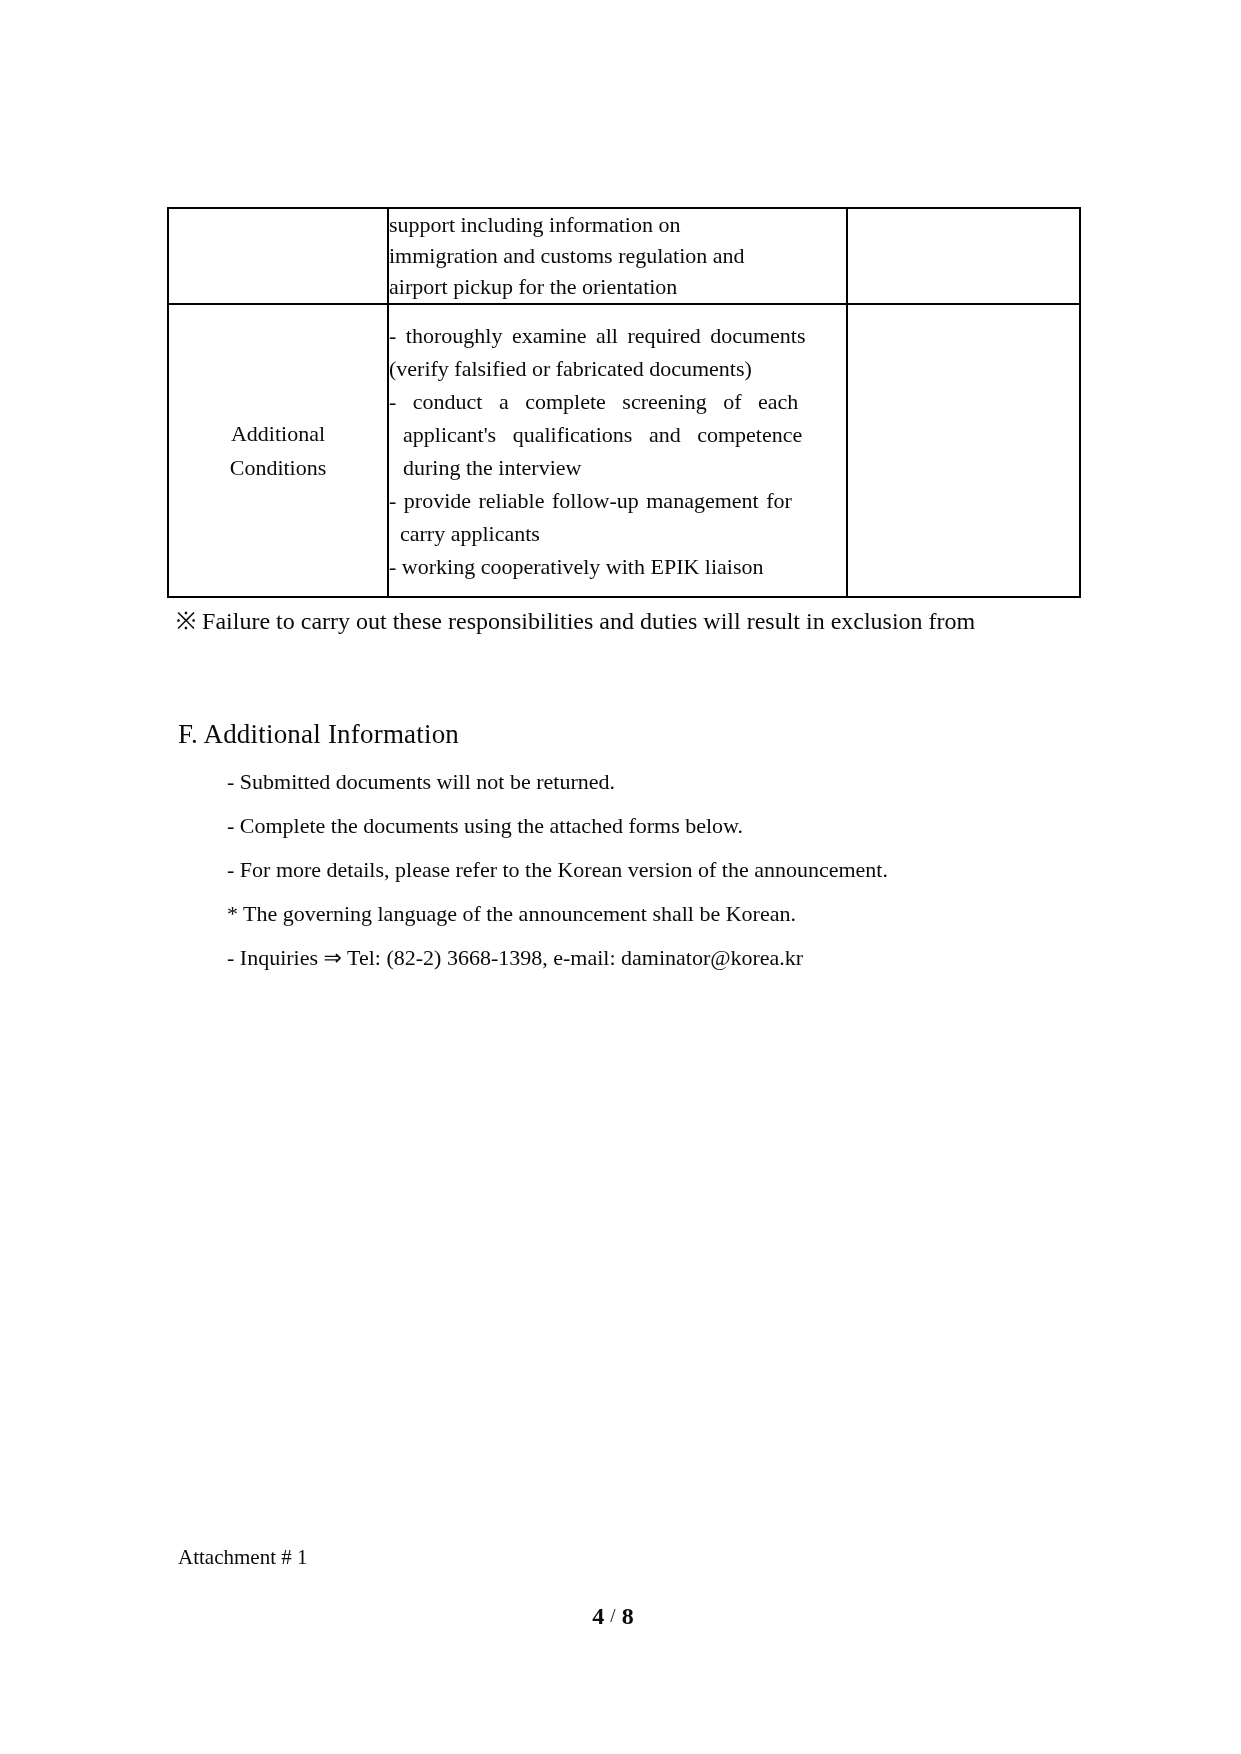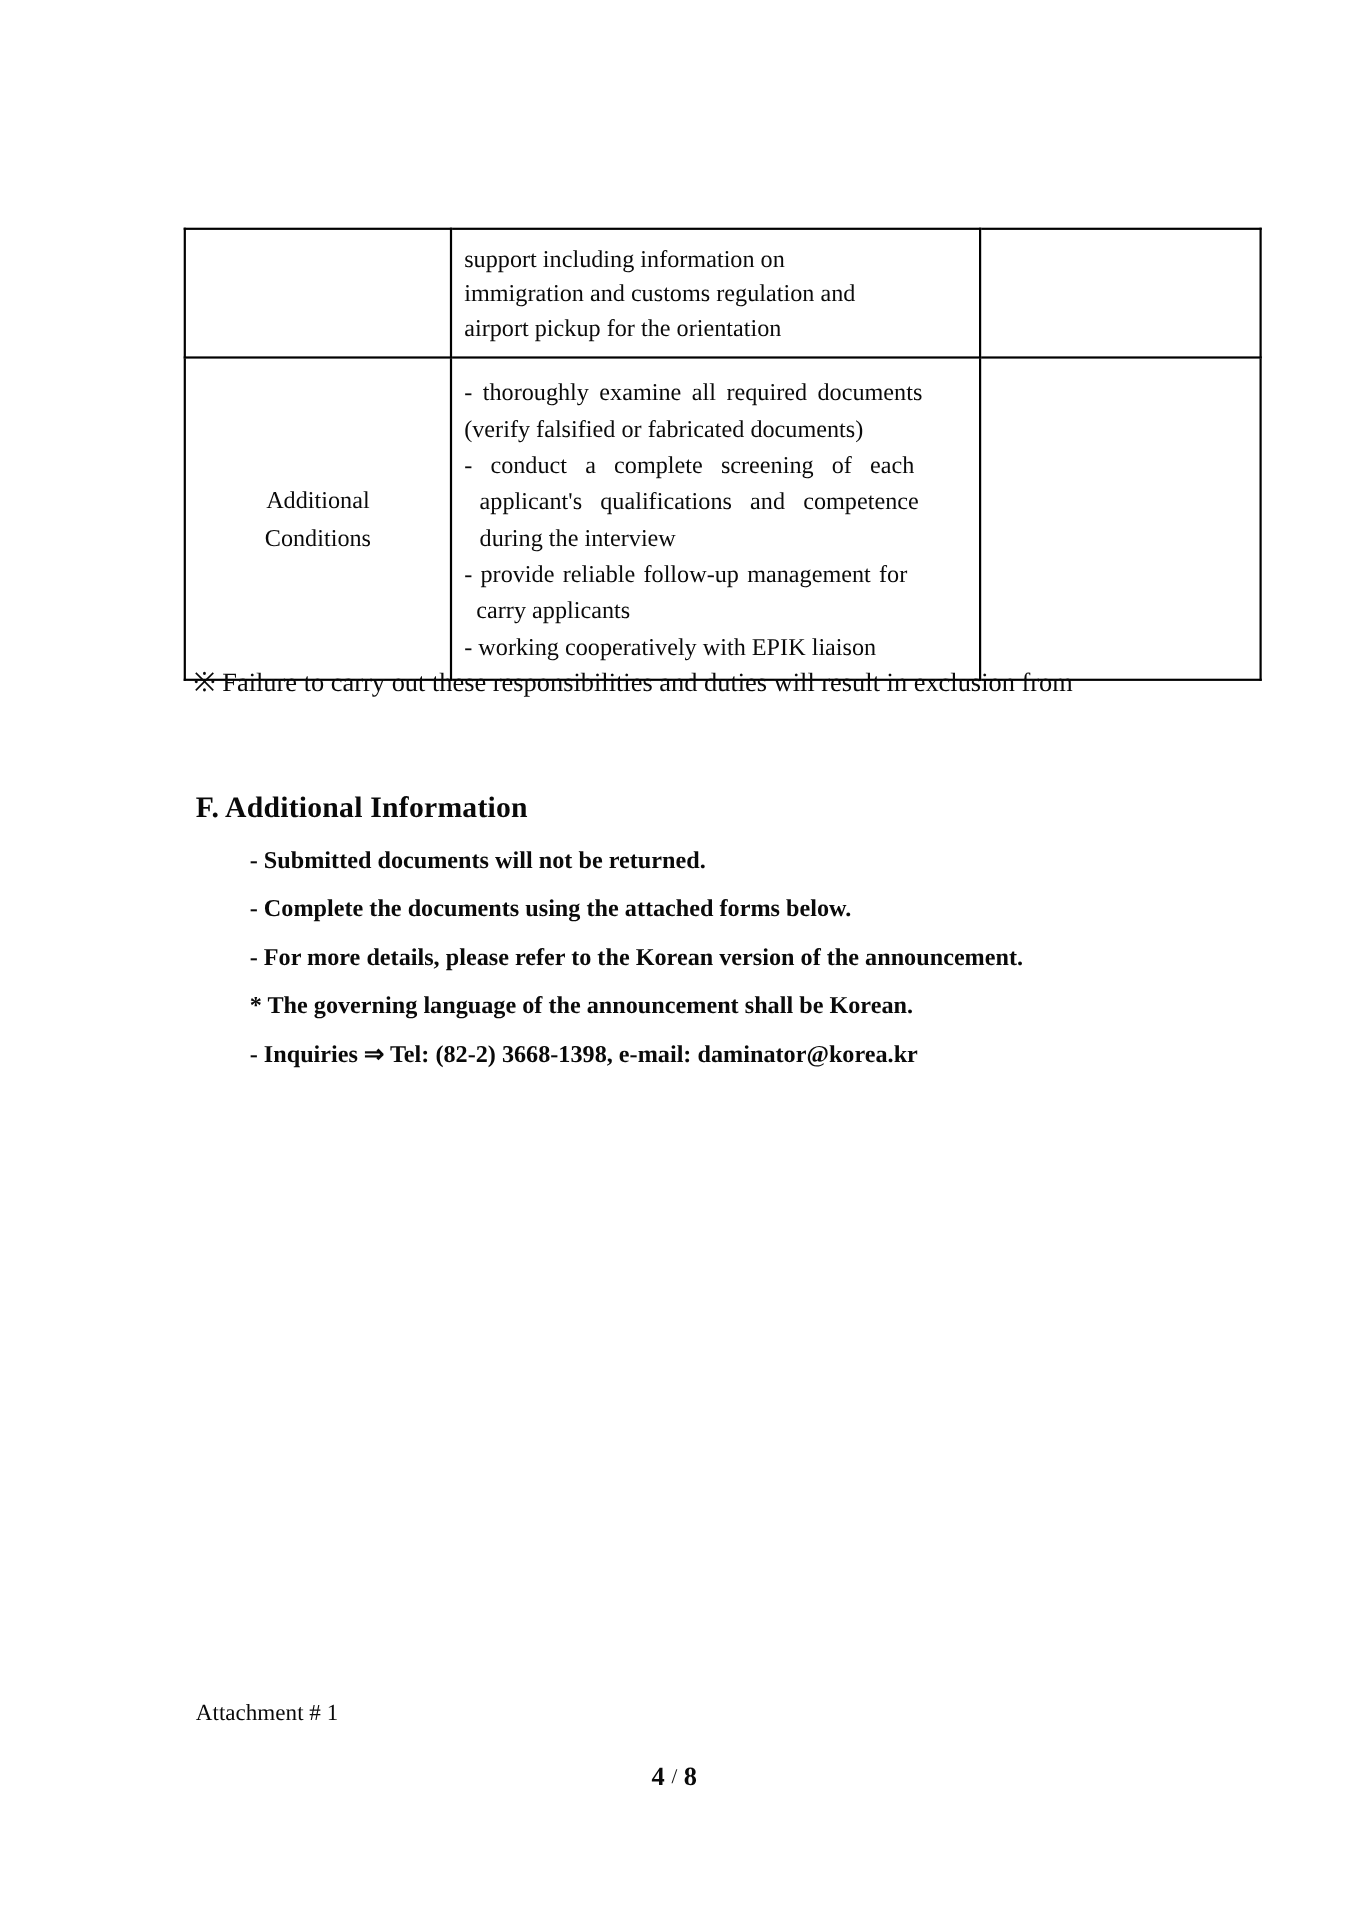--- a/index.html
+++ b/index.html
@@ -17,21 +17,21 @@
   .doc-table{
     position:absolute;
     left:167px;
     top:207px;
     border-collapse:collapse;
     table-layout:fixed;
     width:906px;
   }
   .doc-table td{
     border:2px solid #000;
-    padding:11px;
+    padding:0;
     font-size:22px;
   }
   .col1{width:218px;}
   .col2{width:457px;}
   .col3{width:231px;}
   .row1{height:96px;}
   .row2{height:293px;}
   .cell-r1c2{
     vertical-align:top;
     padding:3px 8px 0 10px;
@@ -65,31 +65,31 @@
   .note-line2{
     margin-top:6px;
     margin-left:34px;
   }
   
   .section-heading{
     position:absolute;
     left:178px;
     top:719px;
     font-size:27px;
-    font-weight:bold;
+    font-weight:normal;
     letter-spacing:0.2px;
   }
   .items{
     position:absolute;
     left:227px;
     top:760px;
     width:860px;
     font-size:22px;
   }
-  .items .item{line-height:44px;font-weight:bold;}
+  .items .item{line-height:44px;}
   
   .attachment{
     position:absolute;
     left:178px;
     top:1545px;
     font-size:21px;
   }
   .page-number{
     position:absolute;
     left:0;

